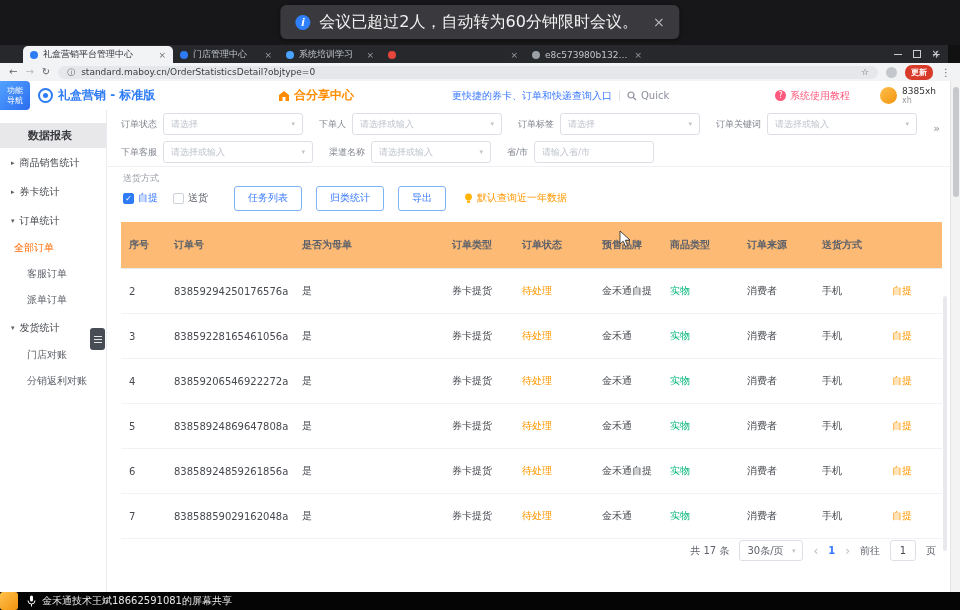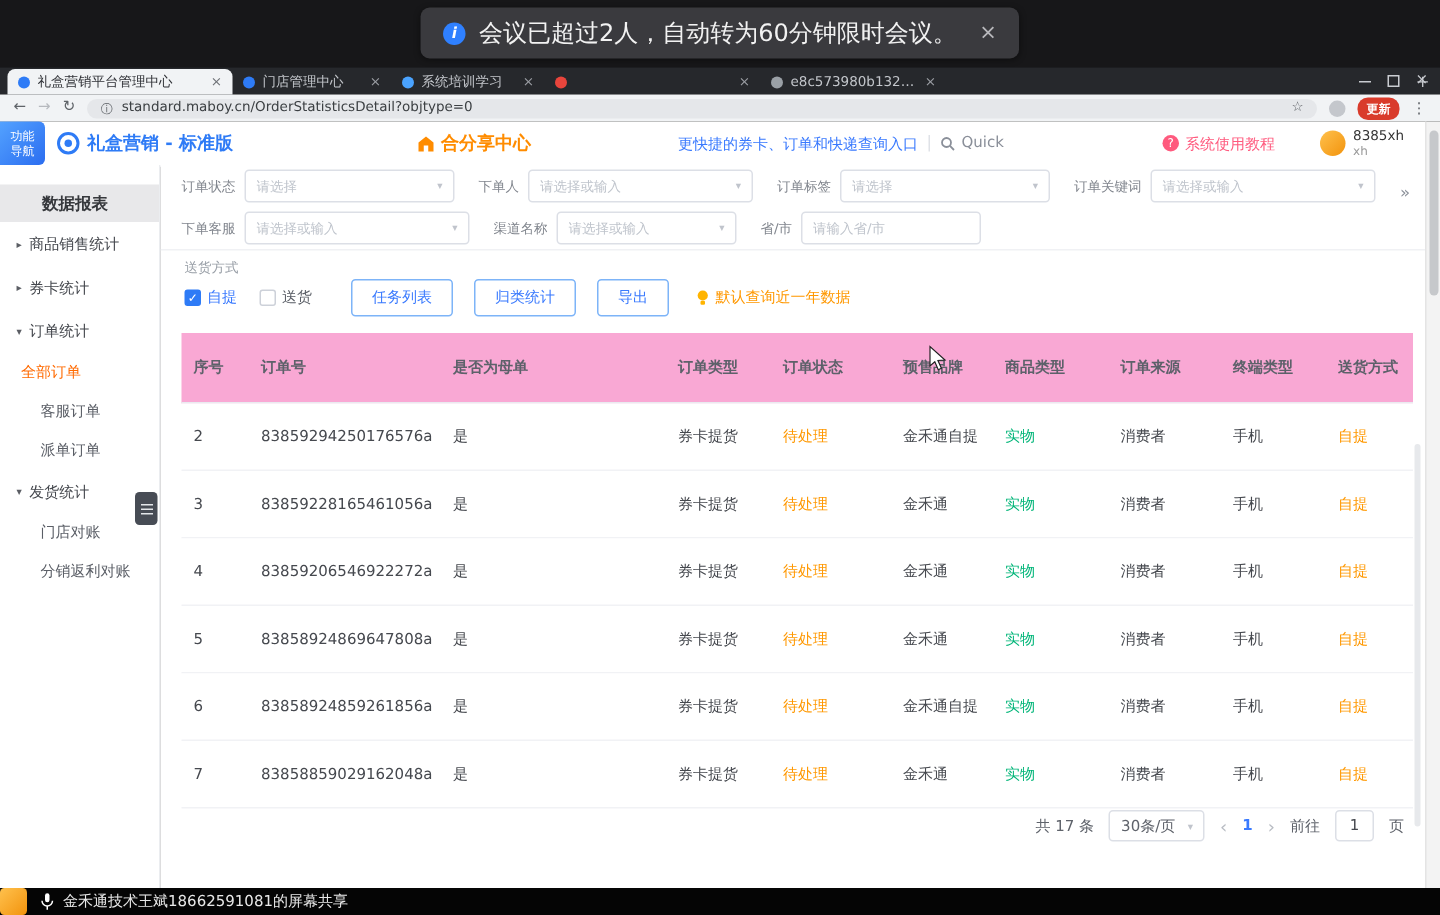--- a/index.html
+++ b/index.html
@@ -9,21 +9,21 @@
   
   .top-bar{position:absolute;top:0;left:0;right:0;height:45px;background:#171719;}
   .toast{position:absolute;left:50%;top:5px;transform:translateX(-50%);height:34px;background:#3a3a3e;
     border-radius:6px;display:flex;align-items:center;gap:9px;padding:0 15px;white-space:nowrap;box-shadow:0 1px 4px rgba(0,0,0,.4);}
   .info-dot{width:15px;height:15px;border-radius:50%;background:#2f80ff;color:#fff;font-size:10px;
     display:flex;align-items:center;justify-content:center;font-weight:bold;font-style:italic;flex:none;}
   .toast-text{color:#f2f2f2;font-size:16px;}
   .toast-close{color:#b9b9bd;font-size:14px;margin-left:6px;}
 
   
-  .tabstrip{position:absolute;top:45px;left:0;right:0;height:18px;background:#26282c;display:flex;align-items:flex-end;padding-left:5px;justify-content:space-between;}
+  .tabstrip{position:absolute;top:45px;left:0;right:12px;height:18px;background:#26282c;display:flex;align-items:flex-end;padding-left:23px;justify-content:space-between;}
   #tabs{display:flex;align-items:flex-end;height:100%;}
   .tab{height:17px;display:flex;align-items:center;gap:5px;padding:0 7px;border-radius:5px 5px 0 0;
     font-size:9px;color:#c3c6cb;box-sizing:border-box;min-width:34px;}
   .tab.active{background:#f1f3f5;color:#2f3136;}
   .fav{width:8px;height:8px;border-radius:50%;flex:none;}
   .tab .t{overflow:hidden;text-overflow:ellipsis;white-space:nowrap;flex:1;}
   .tab .x{font-size:9px;color:#9a9da3;flex:none;}
   .tab.active .x{color:#6f7277;}
   .newtab{color:#c3c6cb;font-size:11px;margin:0 7px;align-self:center;}
   .win-controls{position:absolute;right:8px;top:0;height:18px;display:flex;align-items:center;gap:11px;}
@@ -96,21 +96,21 @@
   .chk.checked .box{background:#2e7bf6;border-color:#2e7bf6;}
   .chk .lbl{color:#5a5e66;}
   .chk.checked .lbl{color:#3a7afe;}
   #btn-group{display:flex;align-items:center;gap:14px;margin-left:26px;}
   .btn{height:23px;padding:0 13px;border:1px solid #7db4f8;border-radius:3px;background:#fff;color:#3a7afe;
     font-size:10px;display:flex;align-items:center;}
   .tip{display:flex;align-items:center;gap:4px;margin-left:18px;color:#ff9800;font-size:10px;}
 
   
   .table{position:absolute;top:112px;left:14px;right:8px;}
-  .thead{display:flex;height:46px;background:#f9a8d4;border-bottom:1px solid #e9ebf0;}
+  .thead{display:flex;height:46px;background:#fdba74;border-bottom:1px solid #e9ebf0;}
   .th{display:flex;align-items:center;padding-left:8px;font-size:10px;color:#5d616a;font-weight:bold;box-sizing:border-box;white-space:nowrap;overflow:hidden;}
   .tr{display:flex;height:44px;border-bottom:1px solid #f1f2f5;background:#fff;}
   .td{display:flex;align-items:center;padding-left:8px;font-size:10px;color:#46494f;box-sizing:border-box;white-space:nowrap;overflow:hidden;}
   .c0{width:45px;}.c1{width:128px;}.c2{width:150px;}.c3{width:70px;}.c4{width:80px;}
   .c5{width:68px;}.c6{width:77px;}.c7{width:75px;}.c8{width:70px;}.c9{flex:1;}
   .td.orange{color:#ff9800;}
   .td.green{color:#00b578;}
   .tbl-scroll{position:absolute;right:3px;top:186px;width:4px;height:255px;background:#e7e9ec;border-radius:2px;}
 
   
@@ -360,21 +360,20 @@
     <div class="table">
       <div class="thead" id="thead">
           <div class="th c0">序号</div>
           <div class="th c1">订单号</div>
           <div class="th c2">是否为母单</div>
           <div class="th c3">订单类型</div>
           <div class="th c4">订单状态</div>
           <div class="th c5">预售品牌</div>
           <div class="th c6">商品类型</div>
           <div class="th c7">订单来源</div>
-          <div class="th c8">终端类型</div>
           <div class="th c9">送货方式</div>
         </div>
       <div id="tbody">
           <div class="tr">
             <div class="td c0">2</div>
             <div class="td c1">83859294250176576a</div>
             <div class="td c2">是</div>
             <div class="td c3">券卡提货</div>
             <div class="td c4 orange">待处理</div>
             <div class="td c5">金禾通自提</div>

